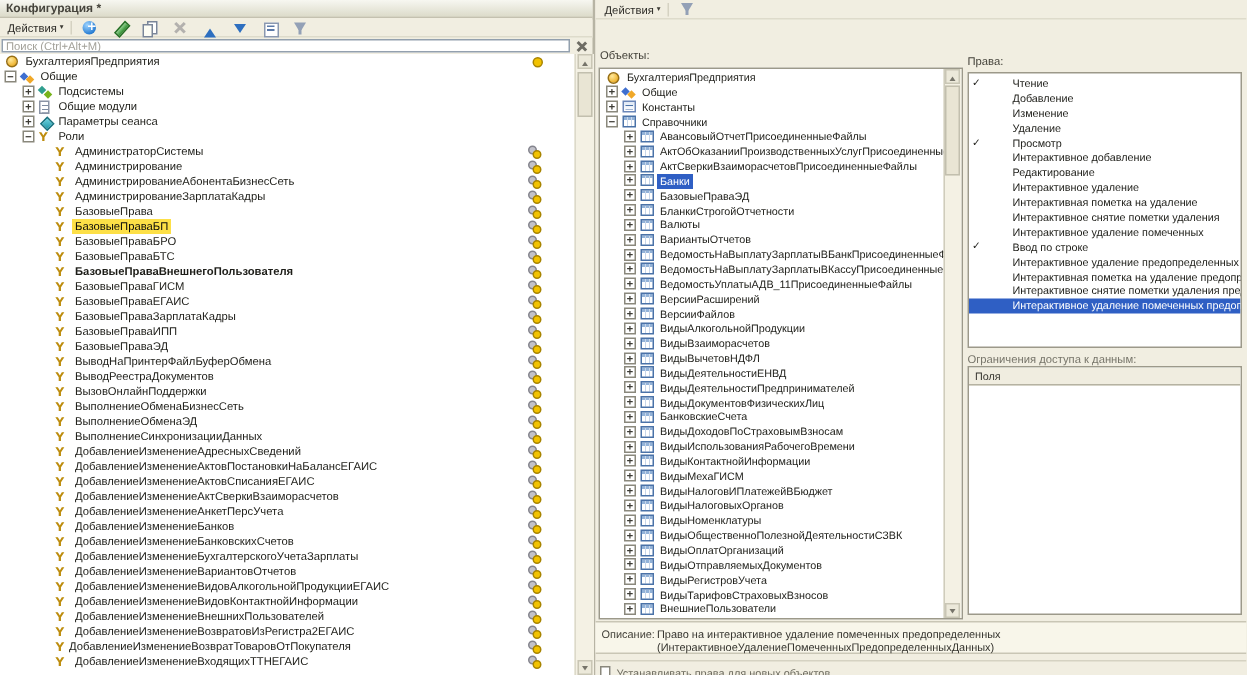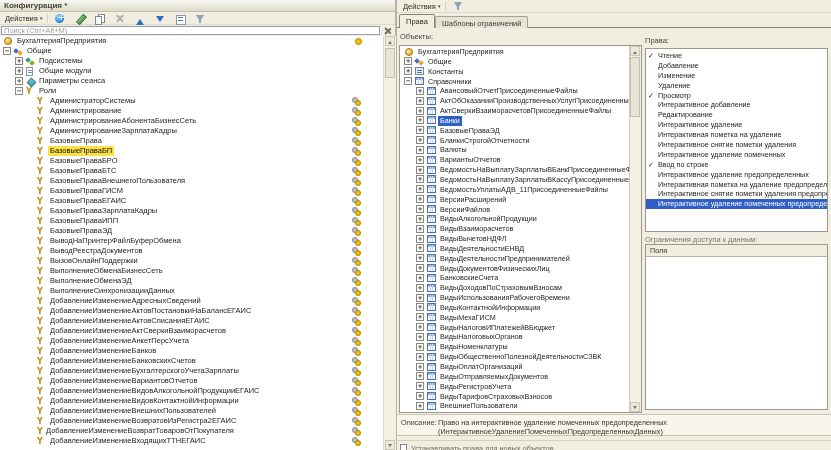--- a/index.html
+++ b/index.html
@@ -98,21 +98,21 @@
   .tab{position:absolute;font-size:7.5px;color:#2e2d28;text-align:center;box-sizing:border-box;cursor:default}
   .tab-active{left:2px;top:0;height:14px;padding:2px 6px 0;background:#f1eee1;border:1px solid #8a887b;border-bottom:none;
               border-radius:2px 2px 0 0;z-index:2}
   .tab-inactive{left:38px;top:2px;height:12px;padding:2px 6px 0;background:#e7e4d4;border:1px solid #a5a295;border-bottom:none;
               border-radius:2px 2px 0 0;color:#3c3b34}
   .flabel{position:absolute;font-size:7.5px;color:#44423a}
   .panelbox{position:absolute;background:#fff;border:1px solid #9c998a;box-sizing:border-box;overflow:hidden}
   #objects-box{left:2px;top:45px;width:243px;height:368px}
   #rights-box{left:248px;top:48px;width:183px;height:184px}
   .orow{position:relative;height:9.85px;line-height:9.85px;font-size:7.2px;white-space:nowrap;color:#1d1d18}
-  .rrow{position:relative;height:9.9px;line-height:9.9px;font-size:7.2px;white-space:nowrap;color:#1d1d18;padding-left:12px;box-sizing:border-box}
+  .rrow{position:relative;height:9.9px;line-height:9.9px;font-size:7.2px;white-space:nowrap;color:#1d1d18;padding-left:29px;box-sizing:border-box}
   .rcheck{position:absolute;left:2px;top:0;font-size:7px}
   .rsel{background:#2f5fc4;color:#fff}
   #fields-table{left:248px;top:244px;width:183px;height:166px}
   .thead{height:11px;line-height:11px;background:#f0ede0;border-bottom:1px solid #b5b2a2;font-size:7.2px;color:#35342e;padding-left:4px}
   #desc-box{left:0;top:414px;width:434px;height:22px;background:#f8f6ea;border-top:1px solid #c9c6b5;border-bottom:1px solid #c9c6b5;box-sizing:border-box}
   .desc-label{position:absolute;left:4px;top:3px;font-size:7.3px;color:#44423a}
   .desc-line{position:absolute;left:41px;font-size:7.3px;color:#35342e;white-space:nowrap}
   #footer-row{left:0;top:440px;width:434px;height:10px;border-top:1px solid #d5d2c2}
   .cb{position:absolute;left:3px;top:3px;width:7px;height:7px;background:#fff;border:1px solid #8a887c;box-sizing:border-box}
   .cb-label{position:absolute;left:14px;top:3px;font-size:7.3px;color:#6e6c60;white-space:nowrap}
@@ -227,21 +227,21 @@
         <span class="tlabel" style="left: 48px;">БазовыеПраваБРО</span>
         <span class="bpair"></span>
       </div>
       <div class="trow">
         <span class="ticon i-role" style="left: 37px;">Y</span>
         <span class="tlabel" style="left: 48px;">БазовыеПраваБТС</span>
         <span class="bpair"></span>
       </div>
       <div class="trow">
         <span class="ticon i-role" style="left: 37px;">Y</span>
-        <span class="tlabel" style="left: 48px;">БазовыеПраваВнешнегоПользователя</span>
+        <span class="tlabel" style="left: 48px; font-weight: bold;">БазовыеПраваВнешнегоПользователя</span>
         <span class="bpair"></span>
       </div>
       <div class="trow">
         <span class="ticon i-role" style="left: 37px;">Y</span>
         <span class="tlabel" style="left: 48px; text-align: right;">БазовыеПраваГИСМ</span>
         <span class="bpair"></span>
       </div>
       <div class="trow">
         <span class="ticon i-role" style="left: 37px;">Y</span>
         <span class="tlabel" style="left: 48px;">БазовыеПраваЕГАИС</span>
@@ -385,24 +385,20 @@
     <span class="tbtn">
       <span>Действия</span>
       <span class="caret">▾</span>
     </span>
     <span class="tsep"></span>
     <span class="tbtn">
         <span class="ic ic-funnel"></span>
       </span>
   </div>
 
-  <div class="abs tabsrow">
-    <div class="tab tab-active">Права</div>
-    <div class="tab tab-inactive">Шаблоны ограничений</div>
-  </div>
 
   <div class="flabel" style="left:3px;top:32px">Объекты:</div>
   <div class="flabel" style="left:248px;top:36px">Права:</div>
 
   <div class="panelbox" id="objects-box">
     <div id="objects-tree" style="position:absolute;left:0;top:1px;right:11px;bottom:0;overflow:hidden">
         <div class="orow">
           <span class="ticon i-coin" style="left: 5px;"></span>
           <span class="tlabel" style="left: 16px;">БухгалтерияПредприятия</span>
         </div>

